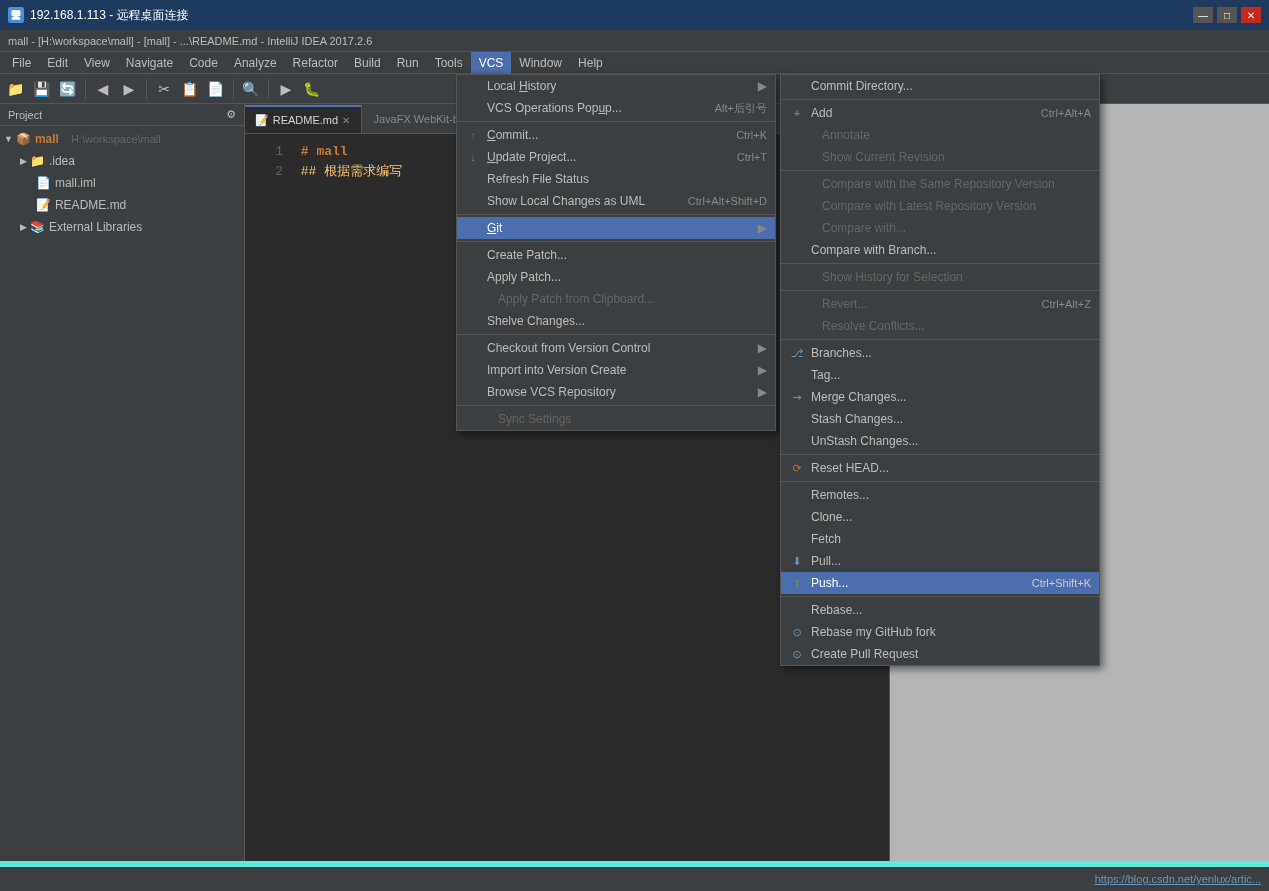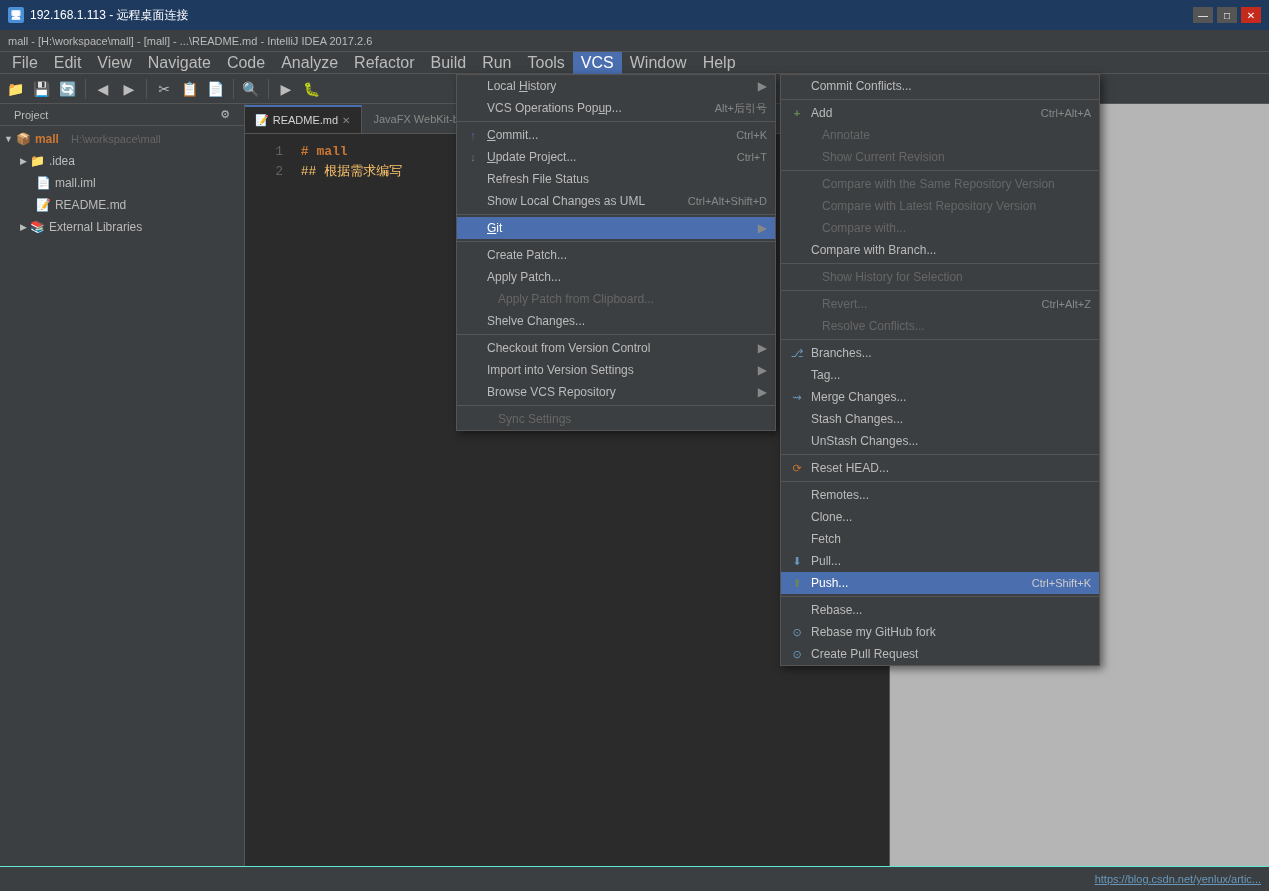--- a/index.html
+++ b/index.html
@@ -63,21 +63,21 @@
       background: #3c3f41;
       display: flex;
       align-items: center;
       padding: 0 4px;
       border-bottom: 1px solid #555;
     }
     .menu-item {
       padding: 2px 8px;
       cursor: pointer;
       color: #bbbbbb;
-      font-size: 16px;
+      font-size: 12px;
       height: 22px;
       display: flex; align-items: center;
     }
     .menu-item:hover, .menu-item.active {
       background: #4b6eaf;
       color: white;
     }
     .menu-item.active { background: #4b6eaf; }
 
     
@@ -118,21 +118,21 @@
       background: #3c3f41;
       border-right: 1px solid #555;
       display: flex;
       flex-direction: column;
     }
     #project-header {
       height: 22px;
       background: #3c3f41;
       display: flex;
       align-items: center;
-      padding: 0 14px;
+      padding: 0 8px;
       border-bottom: 1px solid #555;
       font-size: 11px;
       color: #bbbbbb;
     }
     .project-tree {
       flex: 1;
       overflow: auto;
       padding: 2px 0;
     }
     .tree-item {
@@ -285,21 +285,21 @@
     .menu-underline { text-decoration: underline; }
 
     
     #bottom-bar {
       position: absolute;
       bottom: 0;
       left: 0;
       right: 0;
       height: 22px;
       background: #3c3f41;
-      border-top: 1px solid #5eead4;
+      border-top: 6px solid #5eead4;
       display: flex;
       align-items: center;
       padding: 12px 8px;
       font-size: 11px;
       color: #888;
     }
     #bottom-bar .right-links {
       margin-left: auto;
       color: #6897bb;
       text-decoration: underline;
@@ -501,39 +501,39 @@
       <span>Shelve Changes...</span>
     </div>
     <div class="menu-popup-separator"></div>
     <div class="menu-popup-item">
       <span class="item-icon"></span>
       <span>Checkout from Version Control</span>
       <span class="submenu-arrow" style="margin-left:auto;">▶</span>
     </div>
     <div class="menu-popup-item">
       <span class="item-icon"></span>
-      <span>Import into Version Settings</span>
+      <span>Import into Version Create</span>
       <span class="submenu-arrow" style="margin-left:auto;">▶</span>
     </div>
     <div class="menu-popup-item">
       <span class="item-icon"></span>
       <span>Browse VCS Repository</span>
       <span class="submenu-arrow" style="margin-left:auto;">▶</span>
     </div>
     <div class="menu-popup-separator"></div>
     <div class="menu-popup-item disabled">
       <span class="item-icon"></span>
       <span>Sync Settings</span>
     </div>
   </div>
 
   <div class="menu-popup" id="git-popup">
     <div class="menu-popup-item">
       <span class="item-icon"></span>
-      <span>Commit Conflicts...</span>
+      <span>Commit Directory...</span>
     </div>
     <div class="menu-popup-separator"></div>
     <div class="menu-popup-item">
       <span class="item-icon" style="color:#6a8759; font-weight:bold;">+</span>
       <span>Add</span>
       <span class="shortcut">Ctrl+Alt+A</span>
     </div>
     <div class="menu-popup-item disabled">
       <span class="item-icon"></span>
       <span>Annotate</span>

